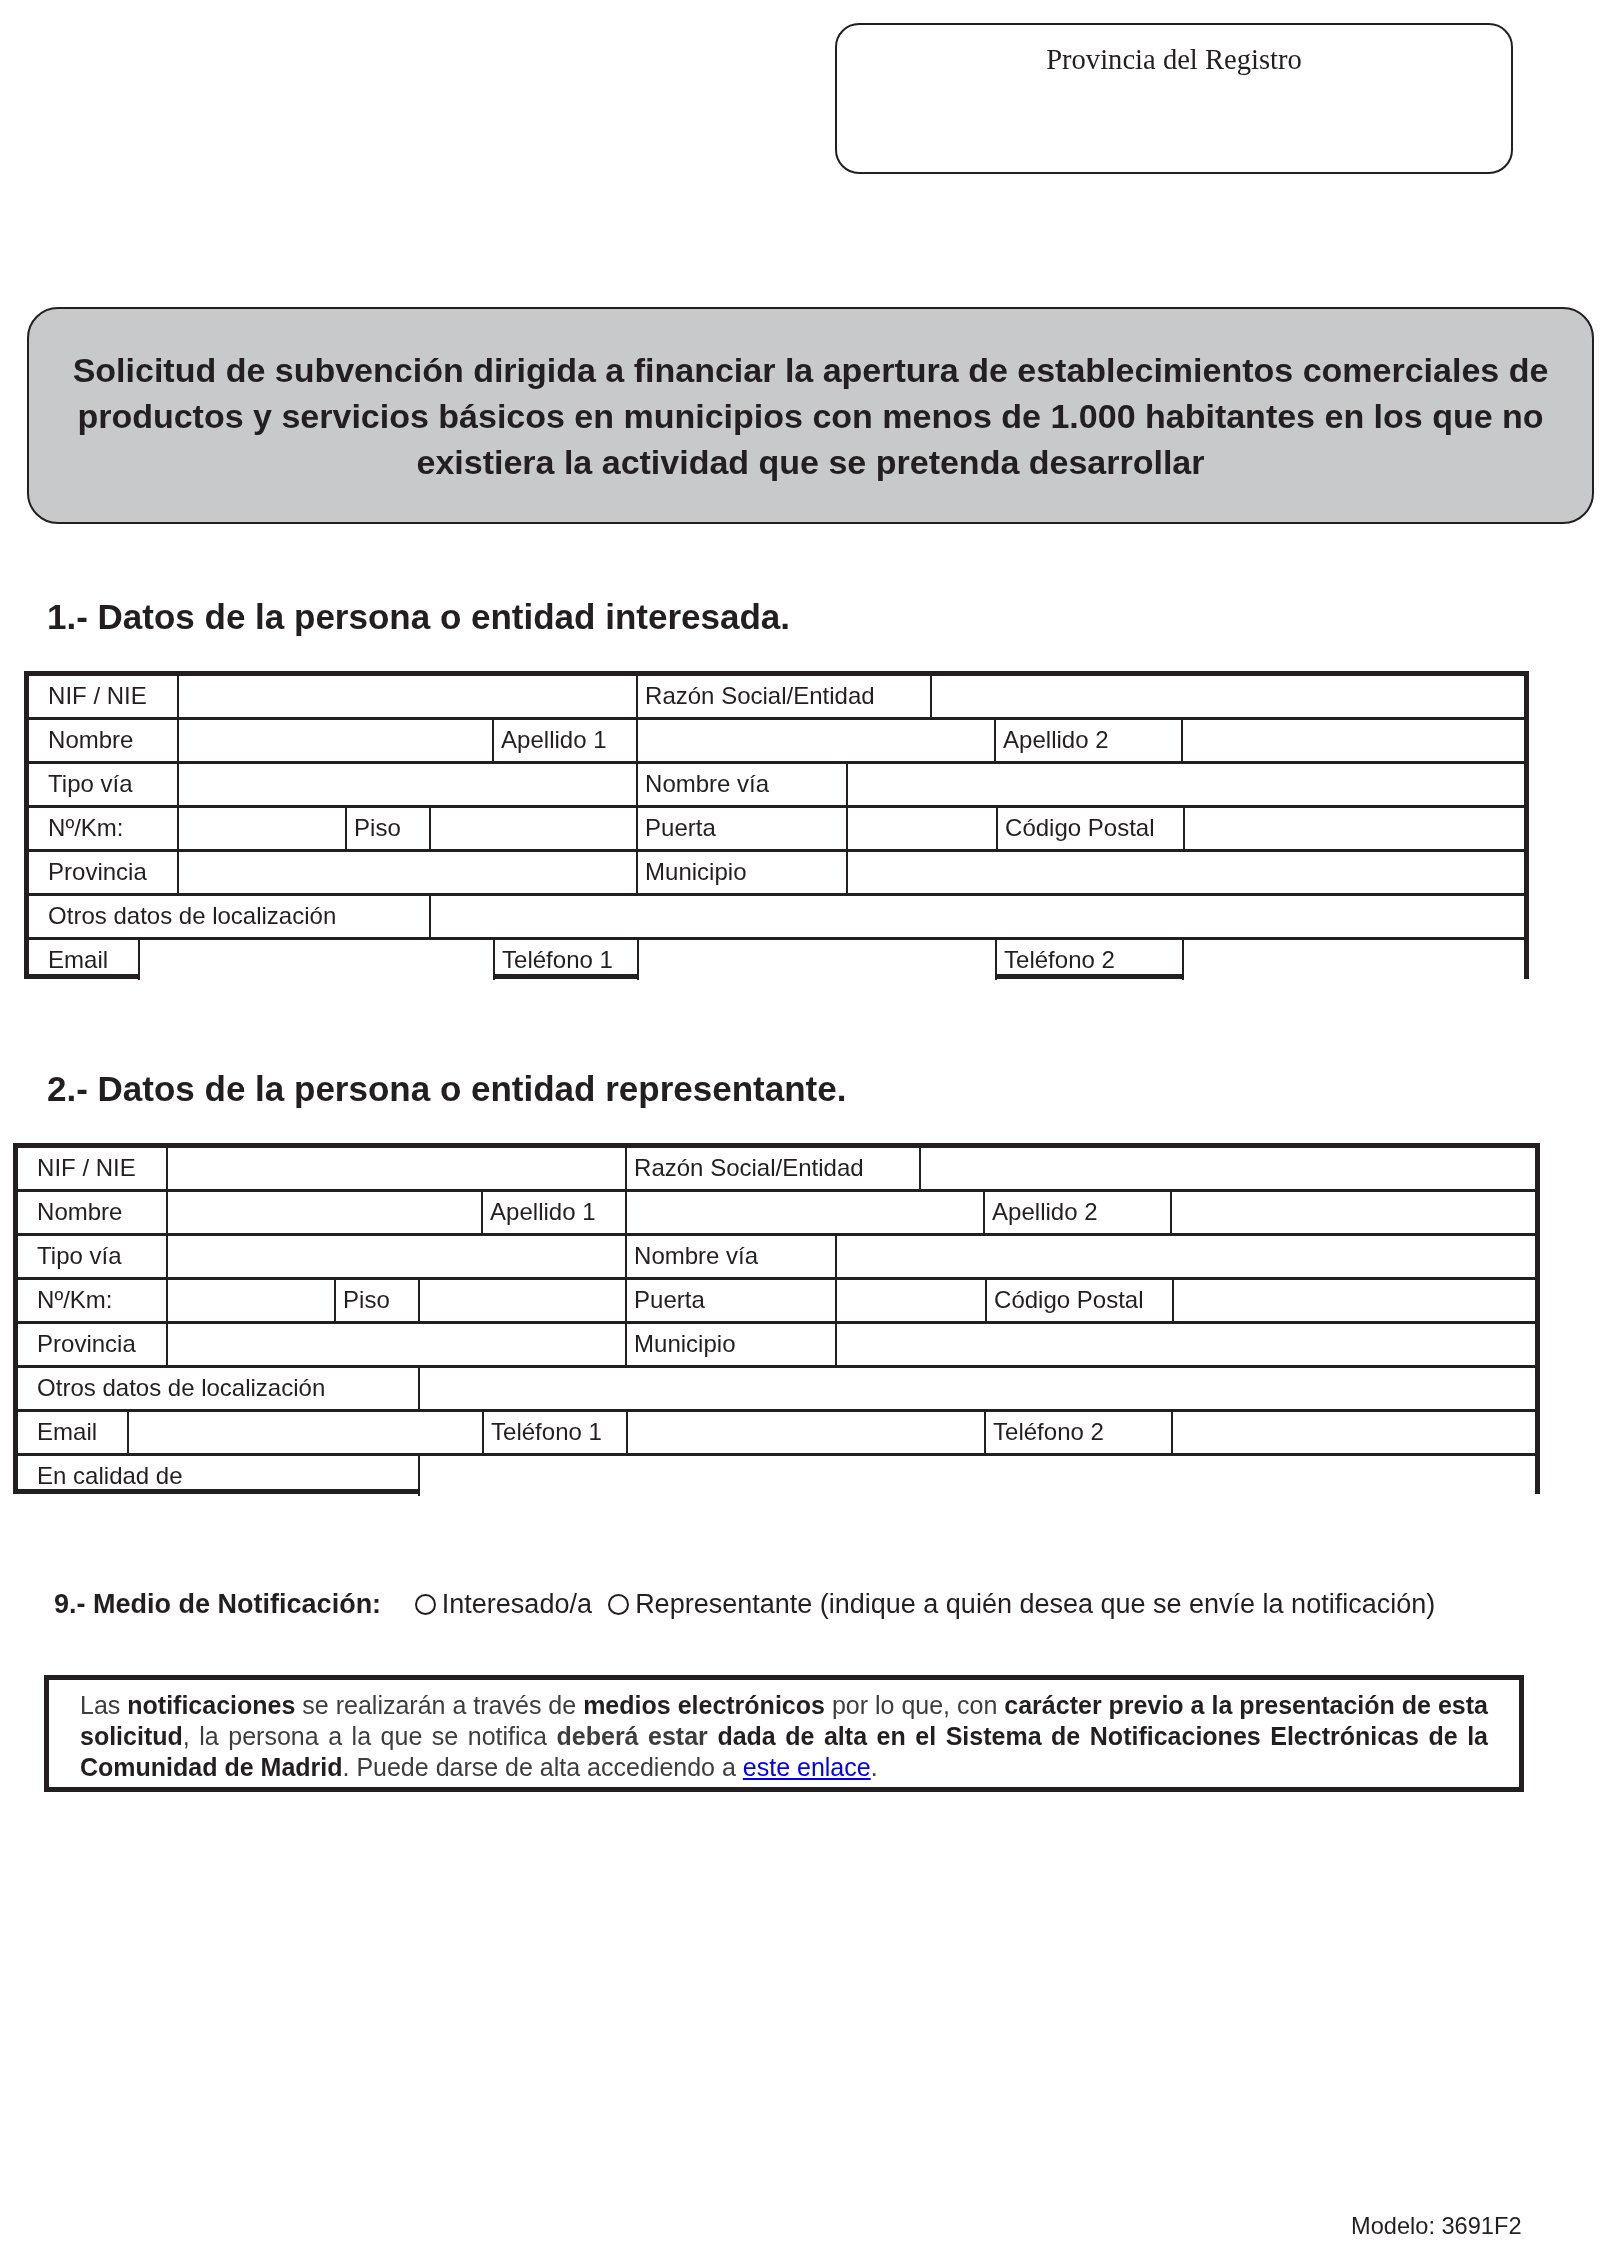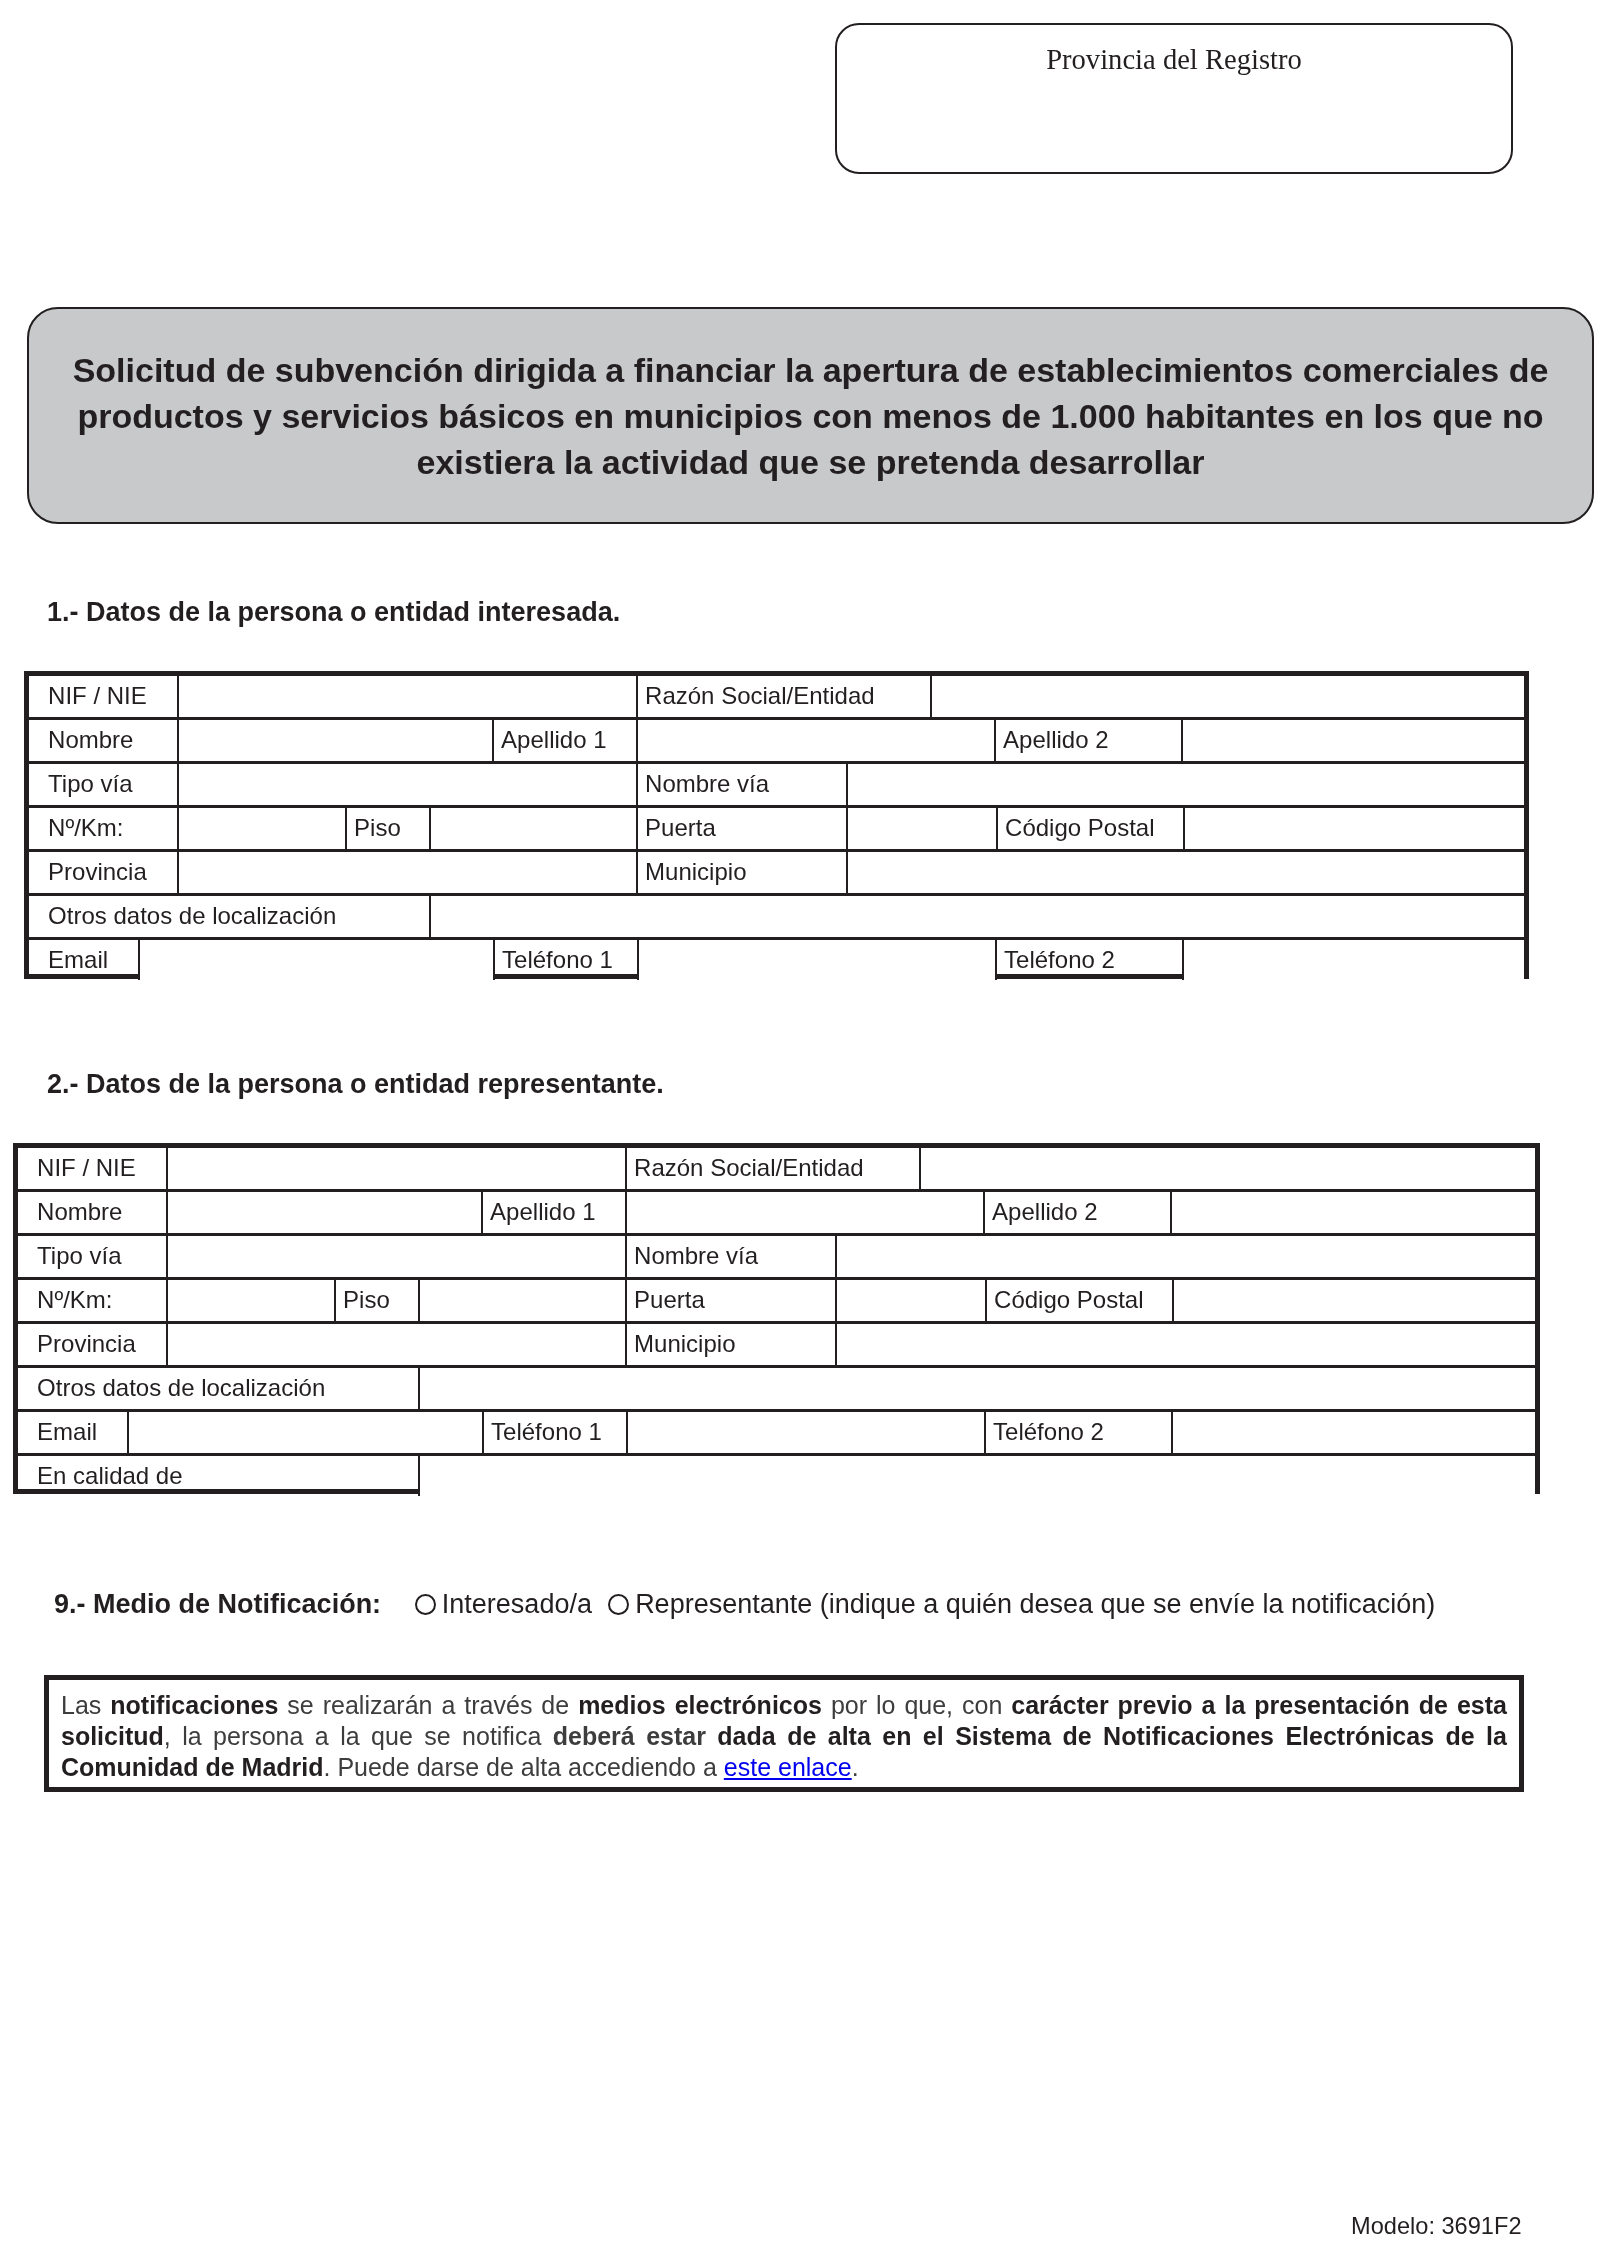--- a/index.html
+++ b/index.html
@@ -13,39 +13,39 @@
   #reg-label { width:100%; text-align:center; margin-top:18.6px;
                font-family:"Liberation Serif", serif; font-size:28.6px; color:#231f20; }
 
   
   #title-box { left:27px; top:307px; width:1567px; height:217px; box-sizing:border-box;
                background:#c8c9cb; border:2.9px solid #231f20; border-radius:31px;
                display:flex; align-items:center; justify-content:center; }
   #title-text { text-align:center; font-weight:bold; font-size:34px; line-height:46px;
                 color:#231f20; width:1527px; }
 
-  .section-heading { font-weight:bold; font-size:27px; color:#231f20; }
+  .section-heading { font-weight:bold; font-size:35px; color:#231f20; }
 
   
   .form-table { position:absolute; border:5px solid #231f20; box-sizing:border-box; background:#fff; }
   .frow { display:flex; height:44px; border-bottom:3.6px solid #231f20; box-sizing:border-box;padding-left:12px; }
   .frow:last-child { border-bottom:none; height:40px; }
   .fcell { border-right:2.1px solid #231f20; box-sizing:border-box; height:100%;
            font-size:24px; line-height:40px; padding-left:7.1px; white-space:nowrap; overflow:hidden; }
   .fcell:last-child { border-right:none; flex:1; }
   .fcell.input { background:#ffffff; }
 
   
   #notif-line { left:47px; top:1586px; width:1478px; font-size:27px; line-height:36px;
                 text-align:justify; color:#231f20; }
   #notif-line b { font-weight:bold; }
   .radio { display:inline-block; width:21.4px; height:21.4px; border:2.1px solid #231f20;
            border-radius:50%; vertical-align:-2.1px; margin:0 5.7px 0 8.6px; box-sizing:border-box; }
   #notice-box { left:44px; top:1675px; width:1480px; height:117px; box-sizing:border-box;
-                border:5px solid #231f20; padding:10px 12px; font-size:25px; line-height:31px;
+                border:5px solid #231f20; padding:10px 31px; font-size:25px; line-height:31px;
                 color:#3d3d3d; text-align:justify; }
   #notice-box b { color:#231f20; }
   #notice-box a { color:#0000ee; text-decoration:underline; }
 
   #modelo { left:1351px; top:2213px; font-size:23.6px; color:#231f20; }
 </style>
 </head>
 <body>
 
 <div id="reg-box" class="abs">

